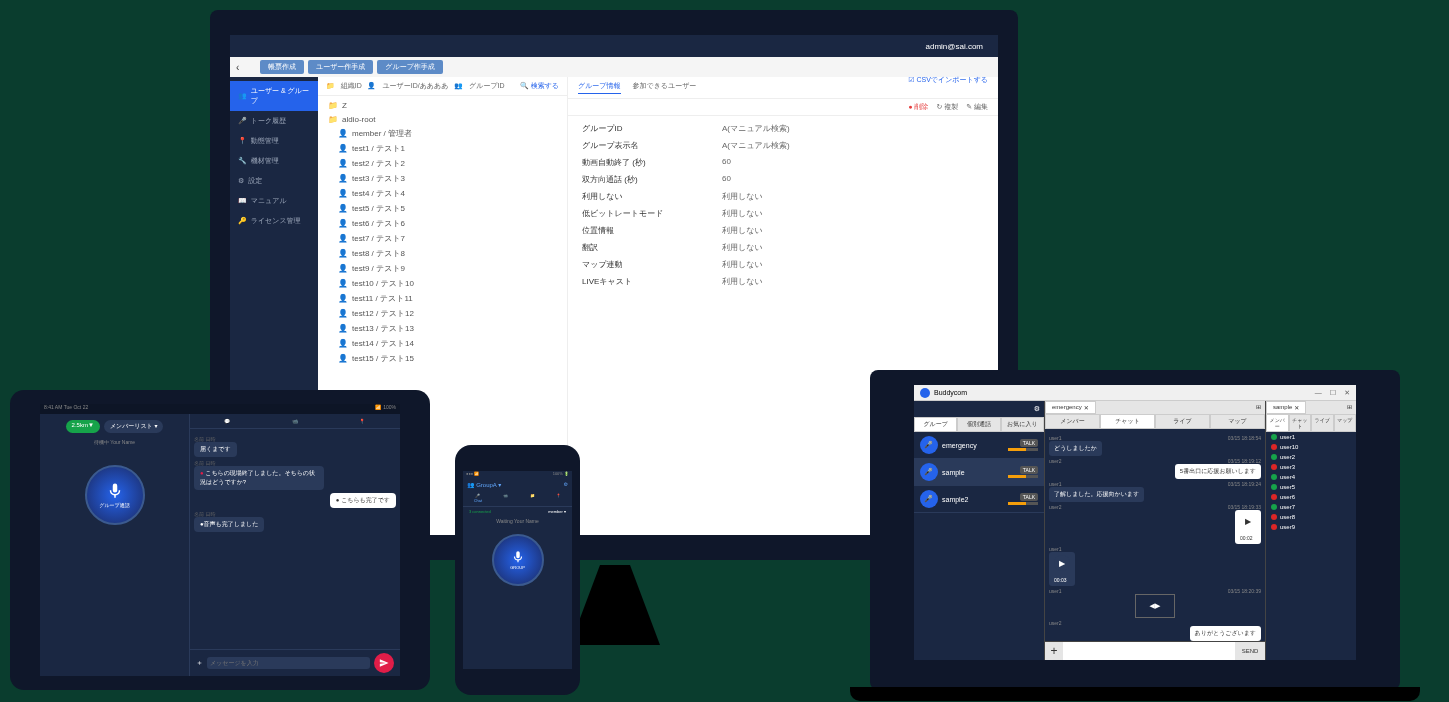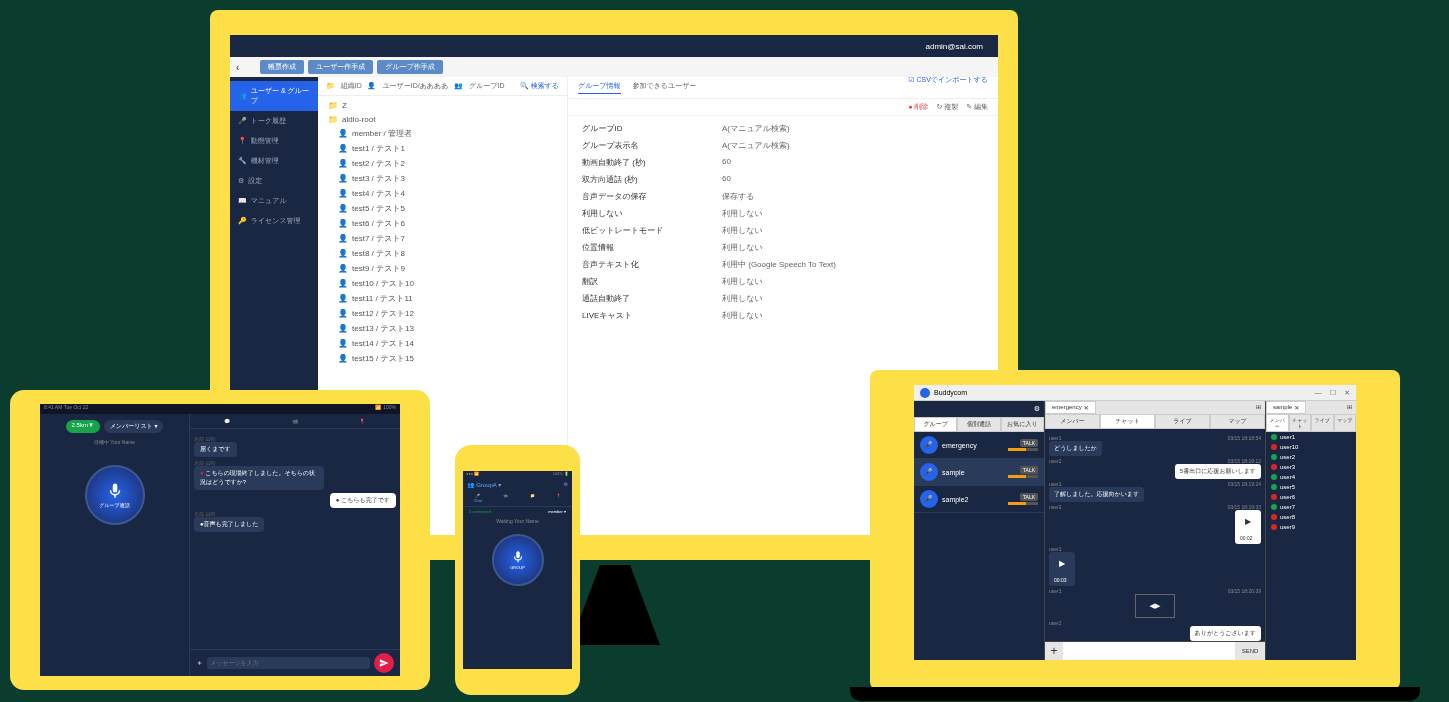--- a/index.html
+++ b/index.html
@@ -1,17 +1,17 @@
 <!DOCTYPE html>
 <html><head>
 <meta charset="utf-8">
 <style>
 *{box-sizing:border-box;margin:0;padding:0;font-family:-apple-system,BlinkMacSystemFont,"Segoe UI",sans-serif}
 body{background:#0a3d2e;width:1449px;height:702px;position:relative;overflow:hidden}
-.device{position:absolute;background:#fde047;border-radius:12px}
+.device{position:absolute;background:#0f172a;border-radius:12px}
 
 .monitor{left:210px;top:10px;width:808px;height:550px;border-radius:8px;padding:25px 20px}
 .monitor-screen{width:100%;height:100%;background:#fff;display:flex;flex-direction:column;font-size:8px}
 .monitor-top{background:#1a2742;height:22px;display:flex;justify-content:flex-end;align-items:center;color:#fff;padding-right:15px;font-size:8px}
 .monitor-toolbar{background:#f5f5f5;height:20px;display:flex;align-items:center;padding:0 6px;gap:4px}
 .monitor-toolbar .back{width:20px;color:#333;font-size:10px}
 .tb-btn{background:#5d8bc7;color:#fff;padding:2px 8px;font-size:7px;border-radius:2px}
 .sidebar{width:88px;background:#1a2742;color:#9aa5b8;font-size:7px;padding:4px 0}
 .sidebar-item{display:flex;align-items:center;gap:4px;padding:5px 8px;cursor:pointer}
 .sidebar-item.active{background:#2563eb;color:#fff}
@@ -278,45 +278,37 @@
             </div>
             <div class="detail-row">
               <span class="k">動画自動終了 (秒)</span>
               <span class="v">60</span>
             </div>
             <div class="detail-row">
               <span class="k">双方向通話 (秒)</span>
               <span class="v">60</span>
             </div>
             <div class="detail-row">
-              <span class="k">音声データの保存</span>
-              <span class="v">保存する</span>
-            </div>
-            <div class="detail-row">
               <span class="k">利用しない</span>
               <span class="v">利用しない</span>
             </div>
             <div class="detail-row">
               <span class="k">低ビットレートモード</span>
               <span class="v">利用しない</span>
             </div>
             <div class="detail-row">
               <span class="k">位置情報</span>
               <span class="v">利用しない</span>
             </div>
             <div class="detail-row">
-              <span class="k">音声テキスト化</span>
-              <span class="v">利用中 (Google Speech To Text)</span>
-            </div>
-            <div class="detail-row">
               <span class="k">翻訳</span>
               <span class="v">利用しない</span>
             </div>
             <div class="detail-row">
-              <span class="k">通話自動終了</span>
+              <span class="k">マップ連動</span>
               <span class="v">利用しない</span>
             </div>
             <div class="detail-row">
               <span class="k">LIVEキャスト</span>
               <span class="v">利用しない</span>
             </div>
           </div>
       </div>
     </div>
   </div>

